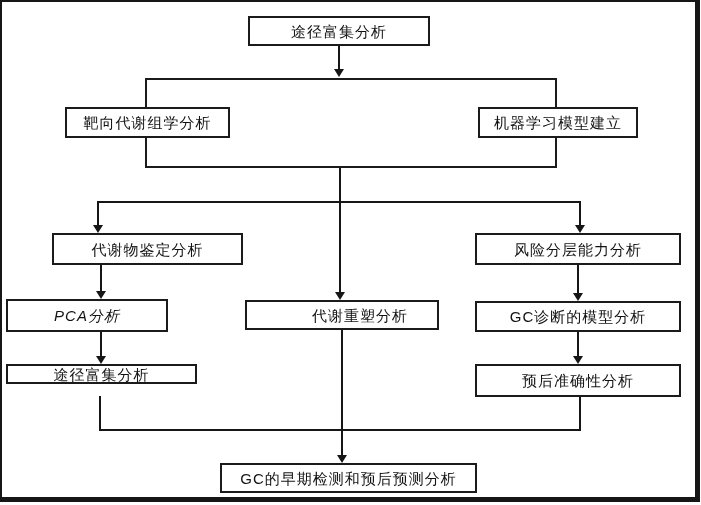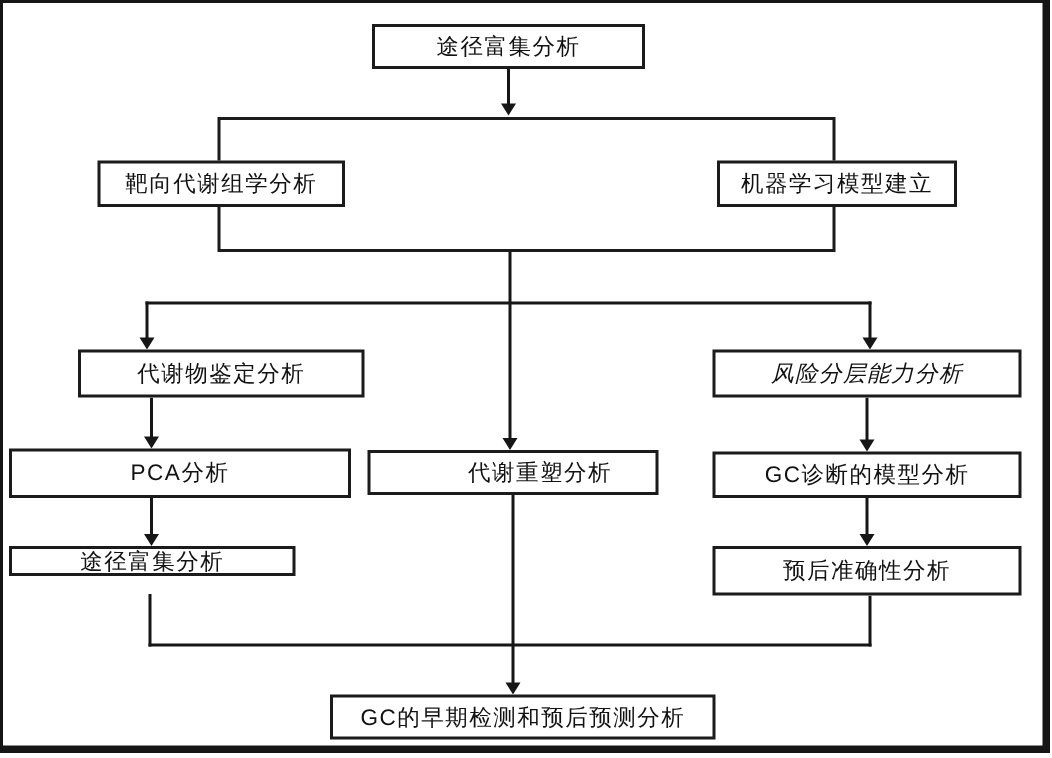--- a/index.html
+++ b/index.html
@@ -55,24 +55,24 @@
     line-height: 1;
     color: #121212;
     letter-spacing: 1px;
     white-space: nowrap;
     z-index: 3;
   }
   #n-plasma   { left: 248px; top: 16px;  width: 182px; height: 30px; }
   #n-targeted { left: 65px;  top: 107px; width: 165px; height: 31px; }
   #n-ml       { left: 478px; top: 107px; width: 160px; height: 31px; text-align: center; }
   #n-metab    { left: 6px;   top: 233px; width: 191px; height: 32px; margin-left: 46px; }
-  #n-pca      { left: 6px;   top: 299px; width: 228px; height: 33px; }
+  #n-pca      { left: 6px;   top: 299px; width: 162px; height: 33px; font-style: italic; }
   #n-pathway  { left: 6px;   top: 364px; width: 191px; height: 20px; }
   #n-remodel  { left: 245px; top: 300px; width: 194px; height: 30px; padding-left: 36px; }
-  #n-risk     { left: 475px; top: 233px; width: 206px; height: 32px; font-style: italic; }
+  #n-risk     { left: 475px; top: 233px; width: 206px; height: 32px; }
   #n-gcdiag   { left: 475px; top: 301px; width: 206px; height: 31px; }
   #n-prog     { left: 475px; top: 364px; width: 206px; height: 33px; }
   #n-final    { left: 220px; top: 463px; width: 257px; height: 30px; }
   line    { stroke: #161616; stroke-width: 2; }
   polygon { fill: #161616; }
 </style>
 </head>
 <body>
 
 <div class="stage">

